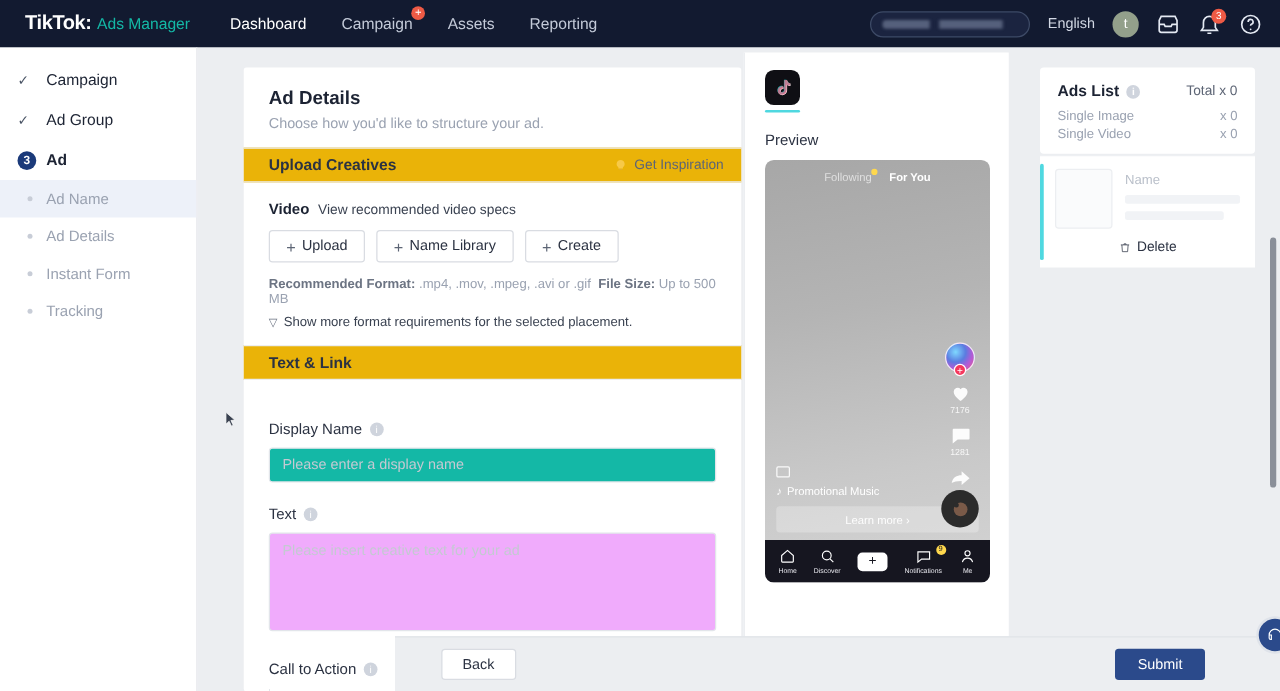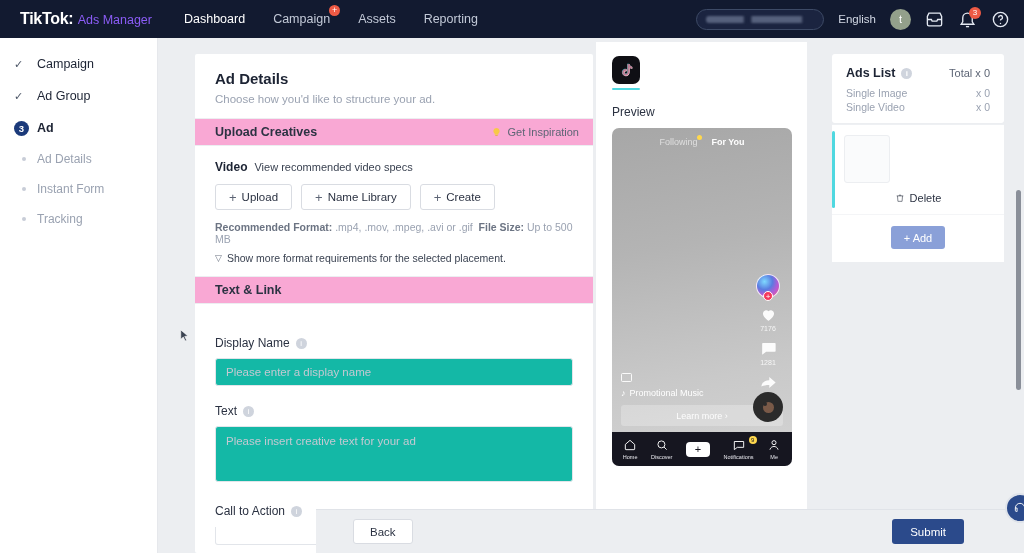--- a/index.html
+++ b/index.html
@@ -11,21 +11,21 @@
   .app { position: relative; width: 1024px; height: 553px; }
 
   
   .topnav {
     position: absolute; top: 0; left: 0; width: 1024px; height: 38px;
     background: #121a30; display: flex; align-items: center;
   }
   .brand { display: flex; align-items: baseline; margin-left: 20px; }
   .brand-tiktok { color: #fff; font-size: 16px; font-weight: bold; letter-spacing: -0.3px; }
   .brand-colon { color: #fff; font-size: 16px; font-weight: bold; margin-right: 4px; }
-  .brand-sub { color: #8b5cf6; font-size: 12.5px; }
+  .brand-sub { color: #14b8a6; font-size: 12.5px; }
   .nav-items { display: flex; align-items: center; margin-left: 32px; gap: 28px; }
   .nav-item {
     position: relative; color: #c3cad8; font-size: 12.5px; cursor: pointer; white-space: nowrap;
   }
   .nav-item.active { color: #ffffff; }
   .nav-badge {
     position: absolute; top: -7px; right: -10px; width: 11px; height: 11px;
     background: #ee5a45; border-radius: 50%; color: #fff; font-size: 9px;
     line-height: 11px; text-align: center;
   }
@@ -89,21 +89,21 @@
     background: #eceef1;
   }
   .form-col {
     position: absolute; top: 16px; left: 37px; width: 398px; bottom: 0;
     background: #fff; border-radius: 2px;
   }
   .fc-head { padding: 16px 20px 13px 20px; }
   .fc-title { font-size: 15px; font-weight: bold; color: #1c2333; }
   .fc-sub { font-size: 11.5px; color: #9aa2b1; margin-top: 6px; }
   .sec-bar {
-    height: 28px; background: #f9a8d4; border-top: 1px solid #eceef1;
+    height: 28px; background: #eab308; border-top: 1px solid #eceef1;
     border-bottom: 1px solid #eceef1; display: flex; align-items: center;
     justify-content: space-between; padding: 0 14px 0 20px;
   }
   .sec-title { font-size: 12.5px; font-weight: bold; color: #2b3242; }
   .inspire { display: flex; align-items: center; gap: 5px; font-size: 11px; color: #5d6575; cursor: pointer; }
   .bulb { width: 11px; height: 11px; }
   .fc-body { padding: 14px 20px 0 20px; }
   .lbl-row { display: flex; align-items: baseline; gap: 7px; }
   .lbl { font-size: 12px; font-weight: bold; color: #1c2333; }
   .lnk { font-size: 11px; color: #3a4251; cursor: pointer; }
@@ -129,23 +129,23 @@
     width: 11px; height: 11px; border-radius: 50%; background: #cfd4dd; color: #fff;
     font-size: 8px; line-height: 11px; text-align: center; font-style: normal;
   }
   .tinput {
     width: 100%; height: 28px; border: 1px solid #e2e5ea; border-radius: 3px;
     padding: 0 10px; font-size: 11.5px; color: #2b3242; outline: none;
     font-family: "Liberation Sans", sans-serif; background: #14b8a6;
   }
   .tinput::placeholder { color: #c4c9d2; }
   .tarea {
-    width: 100%; height: 56px; border: 1px solid #e2e5ea; border-radius: 3px;
+    width: 100%; height: 79px; border: 1px solid #e2e5ea; border-radius: 3px;
     padding: 8px 10px; font-size: 11.5px; color: #2b3242; outline: none;
-    resize: none; font-family: "Liberation Sans", sans-serif; background: #14b8a6;
+    resize: none; font-family: "Liberation Sans", sans-serif; background: #f0abfc;
   }
   .tarea::placeholder { color: #c4c9d2; }
   .gap18 { height: 18px; }
   .cta-stub {
     width: 100%; height: 18px; border: 1px solid #e2e5ea; border-top: none;
     border-radius: 0 0 3px 3px; margin-top: 9px; background: #fff;
   }
 
   
   .prev-col {
@@ -350,20 +350,24 @@
     </div>
     <div class="side-step">
       <span class="chk">✓</span>
       <span>Ad Group</span>
     </div>
     <div class="side-step current">
       <span class="numb">3</span>
       <span>Ad</span>
     </div>
 
+    <div class="side-sub selected">
+      <span class="dot"></span>
+      <span>Ad Name</span>
+    </div>
     <div class="side-sub">
       <span class="dot"></span>
       <span>Ad Details</span>
     </div>
     <div class="side-sub">
       <span class="dot"></span>
       <span>Instant Form</span>
     </div>
     <div class="side-sub">
       <span class="dot"></span>
@@ -560,32 +564,34 @@
         </div>
         <div class="ads-line tight">
           <span>Single Video</span>
           <span>x 0</span>
         </div>
       </div>
 
       <div class="ads-item">
         <div class="ai-row">
           <div class="ai-thumb"></div>
+          <div class="ai-right">
+            <div class="ai-name">Name</div>
+            <div class="ai-bar"></div>
+            <div class="ai-bar w80"></div>
+          </div>
         </div>
         <div class="ai-del">
           <svg viewBox="0 0 24 24">
             <path d="M4 7h16M10 7V5h4v2M6 7l1 13h10l1-13"></path>
           </svg>
           <span>Delete</span>
         </div>
       </div>
 
-      <div class="ads-addwrap">
-        <button class="add-btn">+ Add</button>
-      </div>
     </div>
 
     <div class="footer">
       <button class="back-btn">Back</button>
       <button class="submit-btn">Submit</button>
     </div>
 
     <div class="scrollbar"></div>
 
     <div class="fab">

